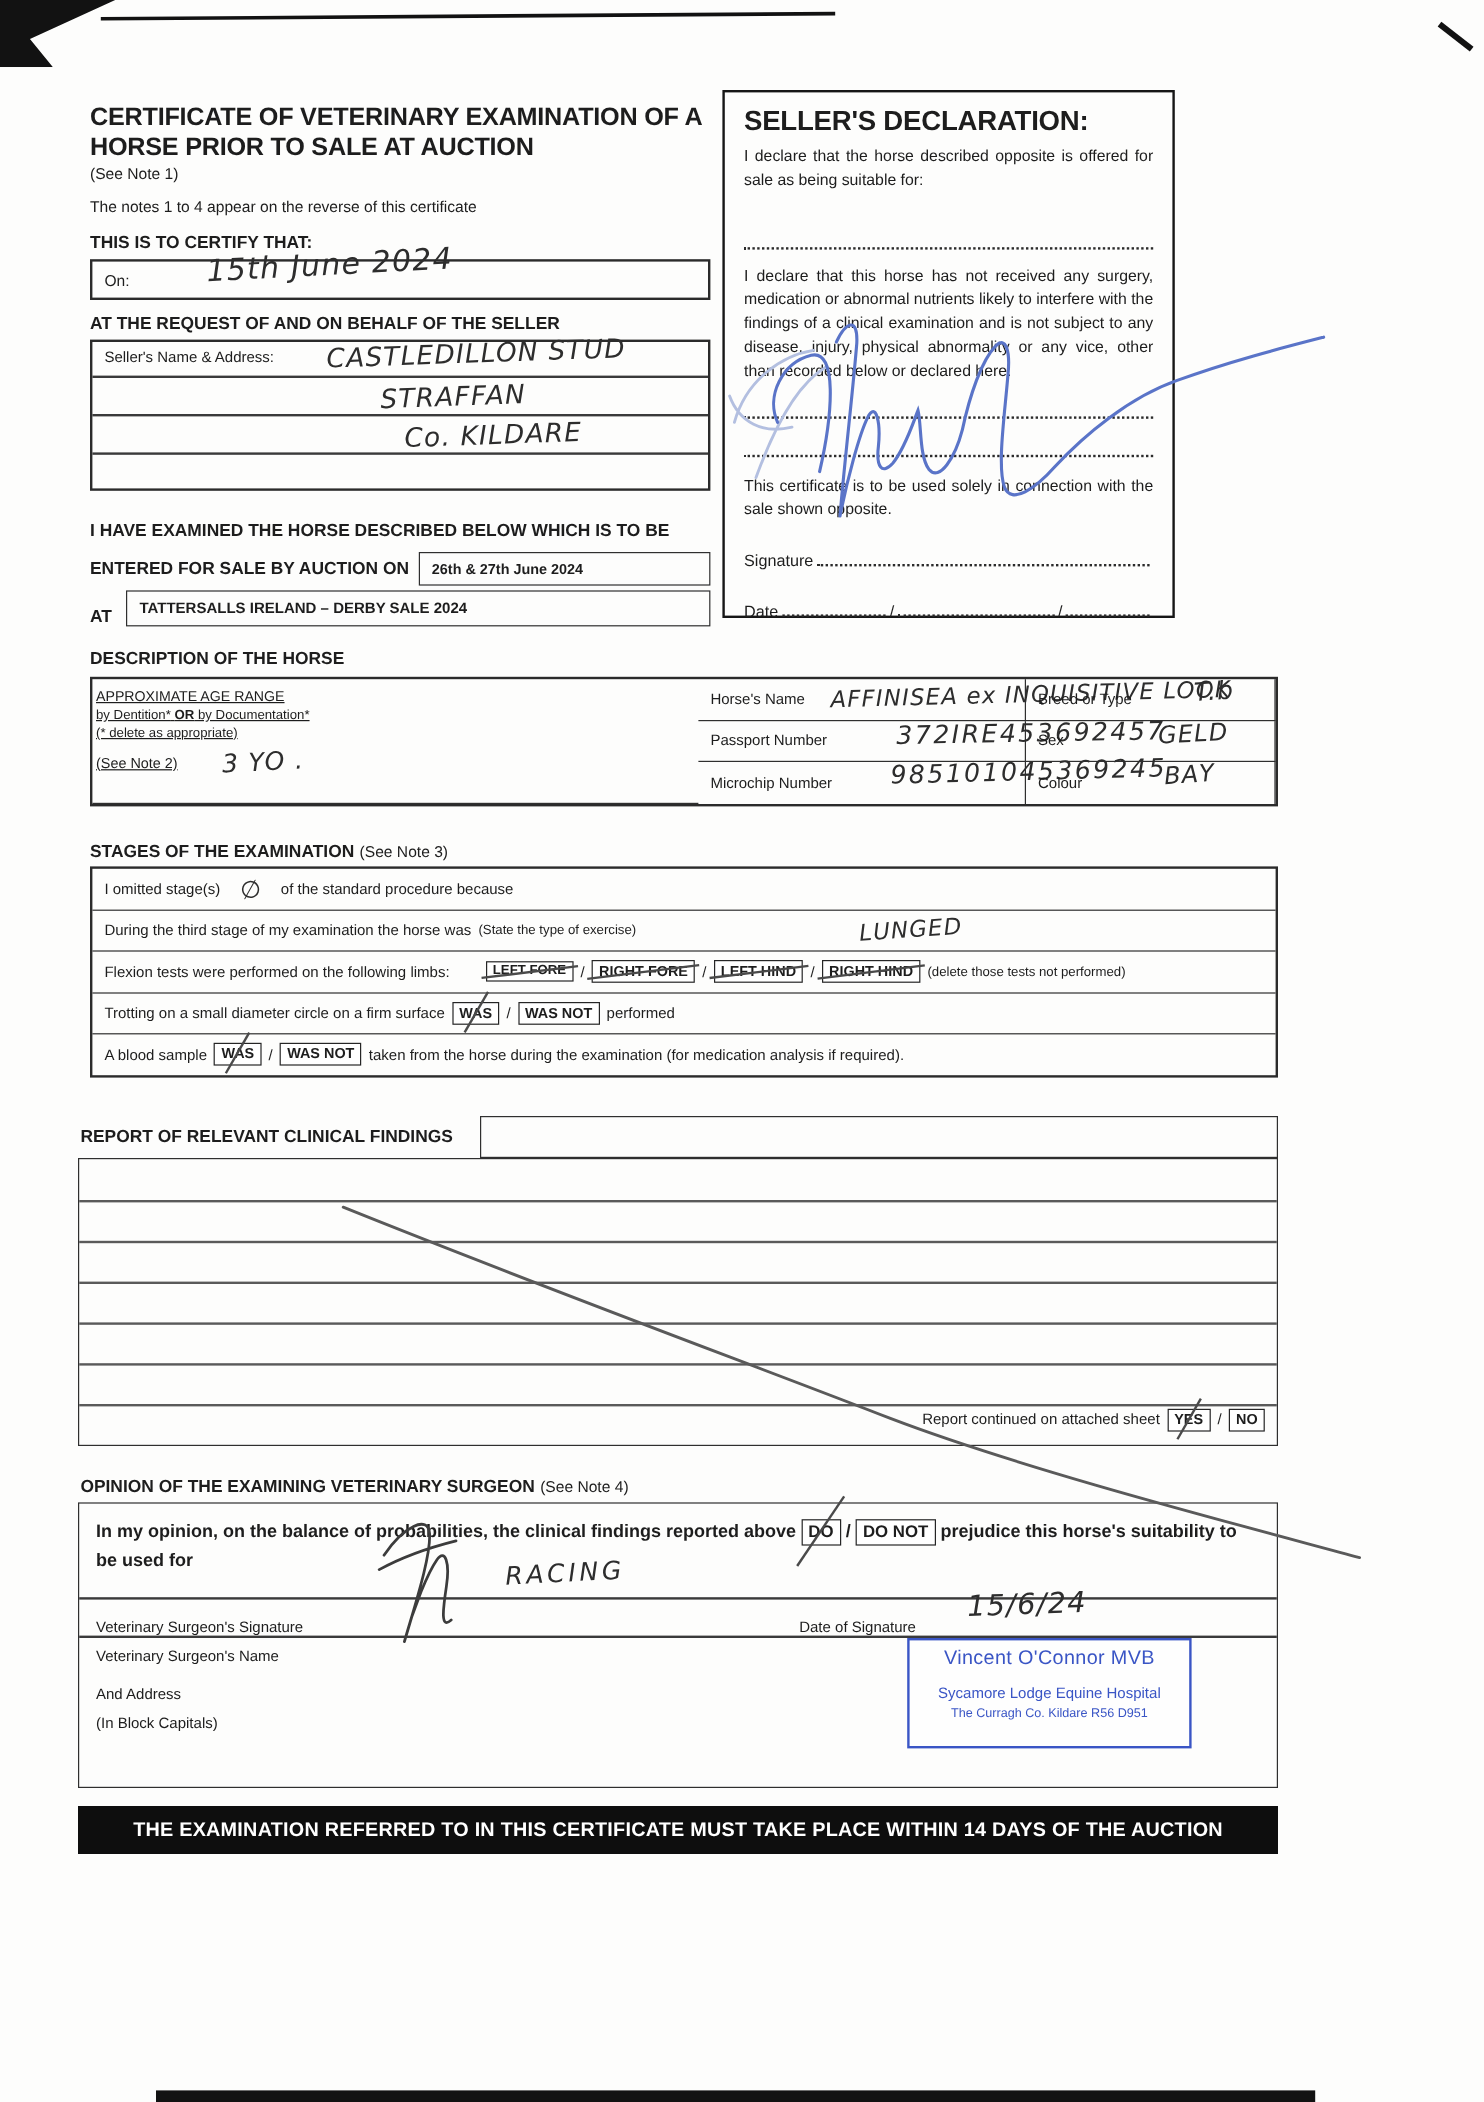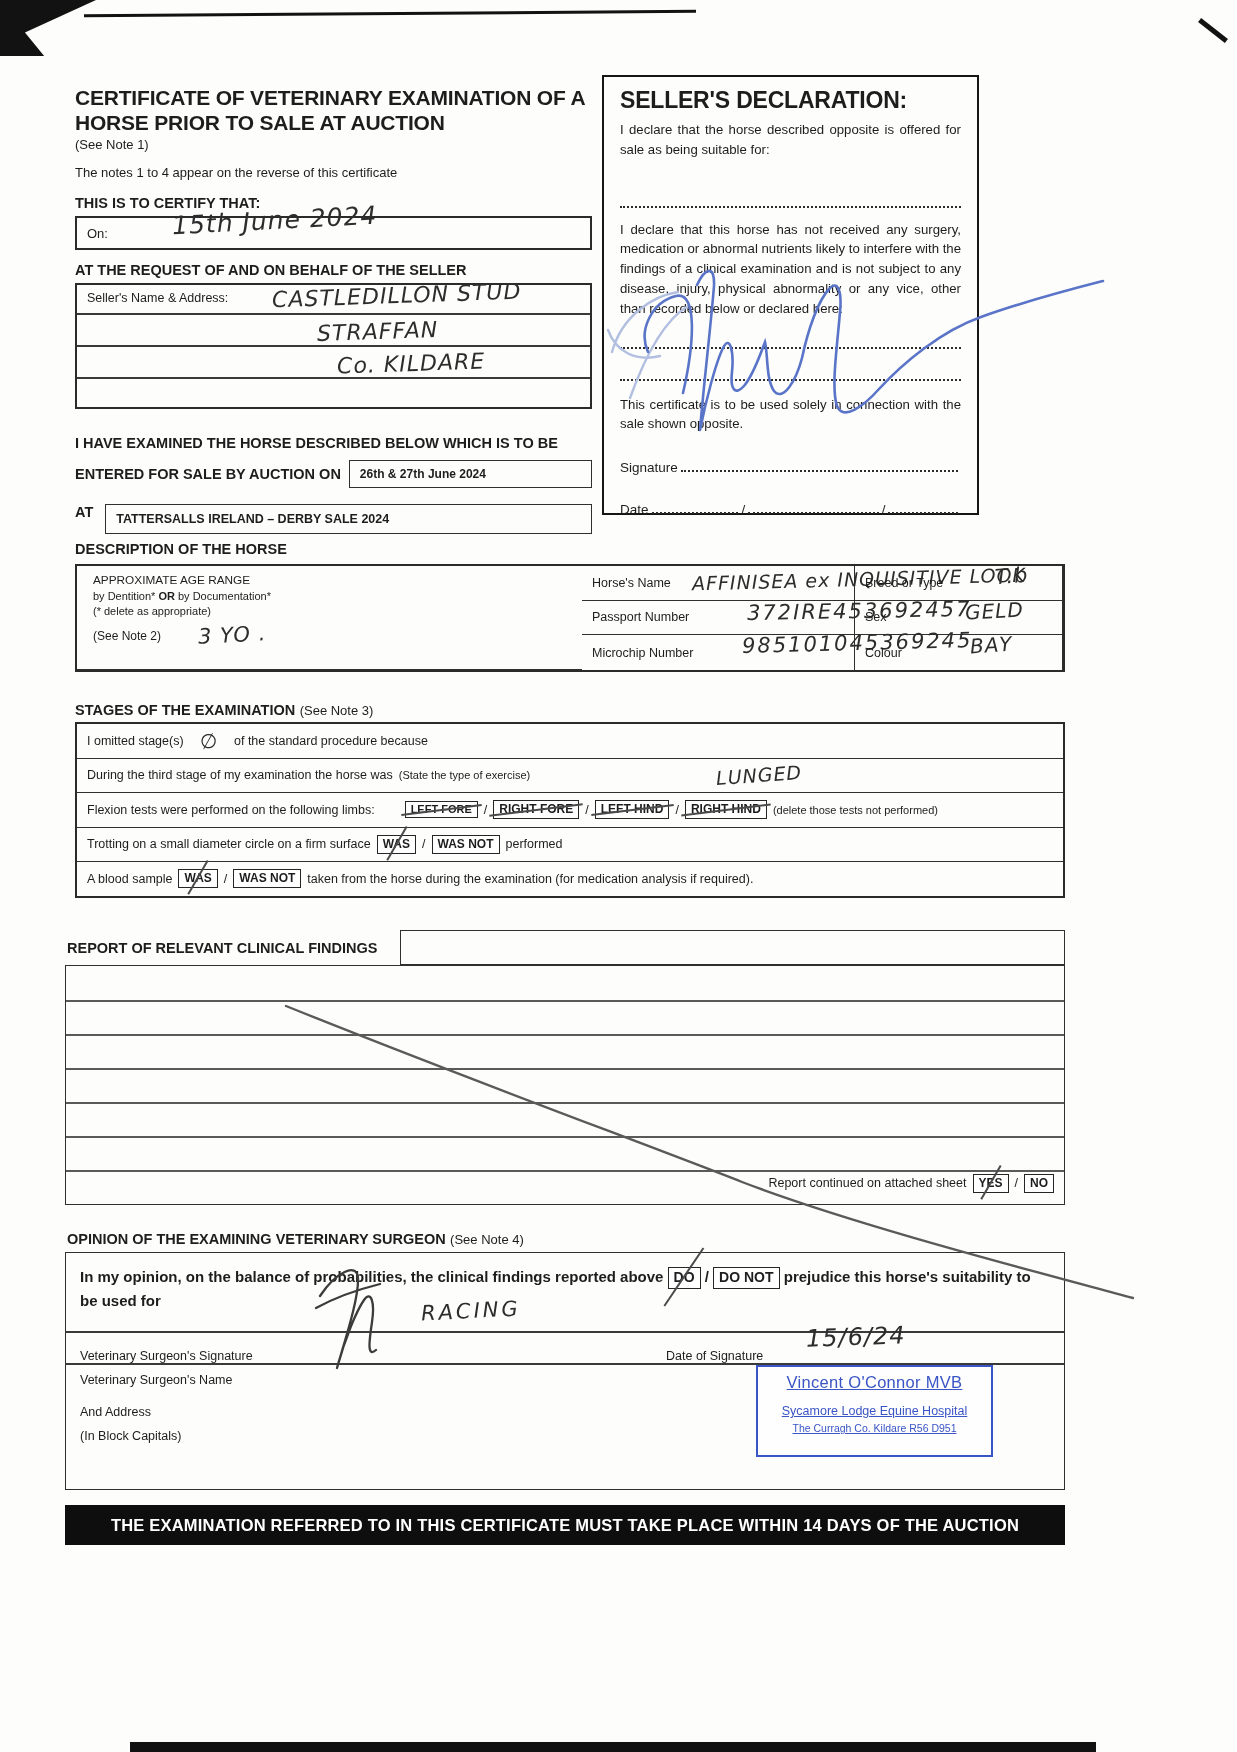--- a/index.html
+++ b/index.html
@@ -55,21 +55,20 @@
   .note-sm { font-size:11px; }
   .rrule { position:absolute; left:0; right:0; height:1.6px; background:#5a5a5a; }
   .oline { position:absolute; left:0; right:0; height:1.5px; background:#3a3a3a; }
   .banner {
     background:#0e0e0e; color:#ffffff; font-weight:700; text-align:center;
     line-height:40px; font-size:16.5px; letter-spacing:0.2px;
   }
   .stamp {
     border:2px solid #3a55c5; color:#3a55c5; text-align:center; padding-top:6px;
     background:rgba(255,255,255,0.6);
-    text-decoration:underline;
   }
   .stamp .l1 { font-size:16.5px; letter-spacing:0.3px; }
   .stamp .l2 { font-size:12.5px; margin-top:12px; }
   .stamp .l3 { font-size:10.5px; margin-top:4px; }
   svg.ink { position:absolute; left:0; top:0; pointer-events:none; z-index:6; }
   .scan-mark { background:#121212; }
 </style>
 </head>
 <body>
 
@@ -104,21 +103,21 @@
       <span class="hw" style="position:absolute;left:260px;top:66px;font-size:22px;transform:rotate(-2deg);">Co. KILDARE</span>
     </div>
 
     <div class="b" style="font-size:14.5px;margin-top:26px;">I HAVE EXAMINED THE HORSE DESCRIBED BELOW WHICH IS TO BE</div>
 
     <div style="display:flex;align-items:center;margin-top:9px;">
       <span class="b" style="font-size:14.5px;">ENTERED FOR SALE BY AUCTION ON</span>
       <span class="thin-frame b" style="font-size:12px;margin-left:8px;padding:6px 10px;flex:1;">26th &amp; 27th June 2024</span>
     </div>
 
-    <div style="display:flex;align-items:flex-start;margin-top:16px;">
+    <div style="display:flex;align-items:flex-end;margin-top:4px;">
       <span class="b" style="font-size:14.5px;">AT</span>
       <span class="thin-frame b" style="font-size:12.5px;margin-left:12px;padding:7px 10px;flex:1;">TATTERSALLS IRELAND – DERBY SALE 2024</span>
     </div>
   </div>
 
   <div class="decl" style="position:absolute;left:602px;top:75px;width:377px;height:440px;border:2.5px solid #161616;box-sizing:border-box;padding:10px 16px;">
     <div class="b" style="font-size:23px;letter-spacing:-0.2px;">SELLER'S DECLARATION:</div>
     <p style="margin-top:6px;">I declare that the horse described opposite is offered for sale as being suitable for:</p>
     <div class="dots" style="height:0;margin-top:46px;"></div>
     <p style="margin-top:12px;">I declare that this horse has not received any surgery, medication or abnormal nutrients likely to interfere with the findings of a clinical examination and is not subject to any disease, injury, physical abnormality or any vice, other than recorded below or declared here:</p>
@@ -143,21 +142,21 @@
 
   <div class="abs frame" style="left:75px;top:564px;width:990px;height:108px;box-sizing:border-box;display:grid;grid-template-columns:505px 273px 1fr;grid-template-rows:1fr 1fr 1fr;">
     <div class="desc-cell">
       <span>Horse's Name</span>
       <span class="hw" style="position:absolute;left:110px;top:2px;font-size:19px;transform:rotate(-1.5deg);">AFFINISEA ex INQUISITIVE LOOK</span>
     </div>
     <div class="desc-cell">
       <span>Breed or Type</span>
       <span class="hw" style="position:absolute;left:140px;top:-2px;font-size:21px;transform:rotate(-4deg);">T.b</span>
     </div>
-    <div class="desc-cell" style="grid-row:1 / span 3;border-right:none;display:block;padding:7px 16px;">
+    <div class="desc-cell" style="grid-row:1 / span 3;border-right:none;display:block;padding:7px 3px;text-decoration:underline;">
       <div style="font-size:11.8px;">APPROXIMATE AGE RANGE</div>
       <div style="font-size:11px;margin-top:3px;">
         <span>by Dentition*</span>
         <span class="b">OR</span>
         <span>by Documentation*</span>
       </div>
       <div style="font-size:11px;margin-top:3px;">(* delete as appropriate)</div>
       <div style="margin-top:12px;position:relative;">
         <span style="font-size:12px;">(See Note 2)</span>
         <span class="hw" style="position:absolute;left:105px;top:-6px;font-size:21px;transform:rotate(-3deg);">3 YO .</span>

